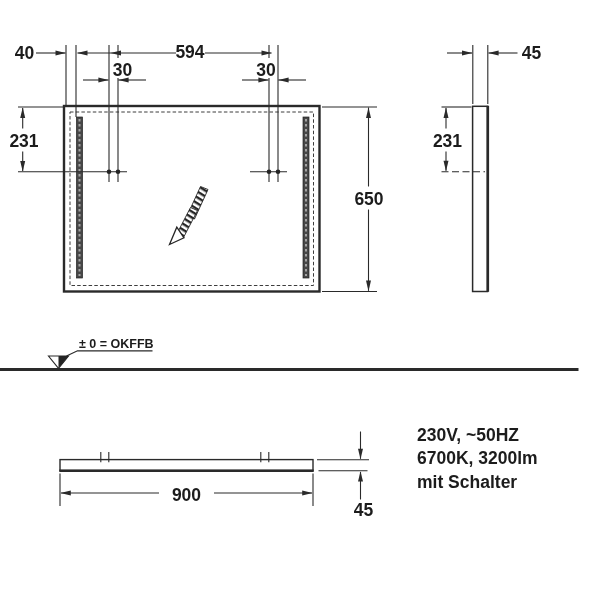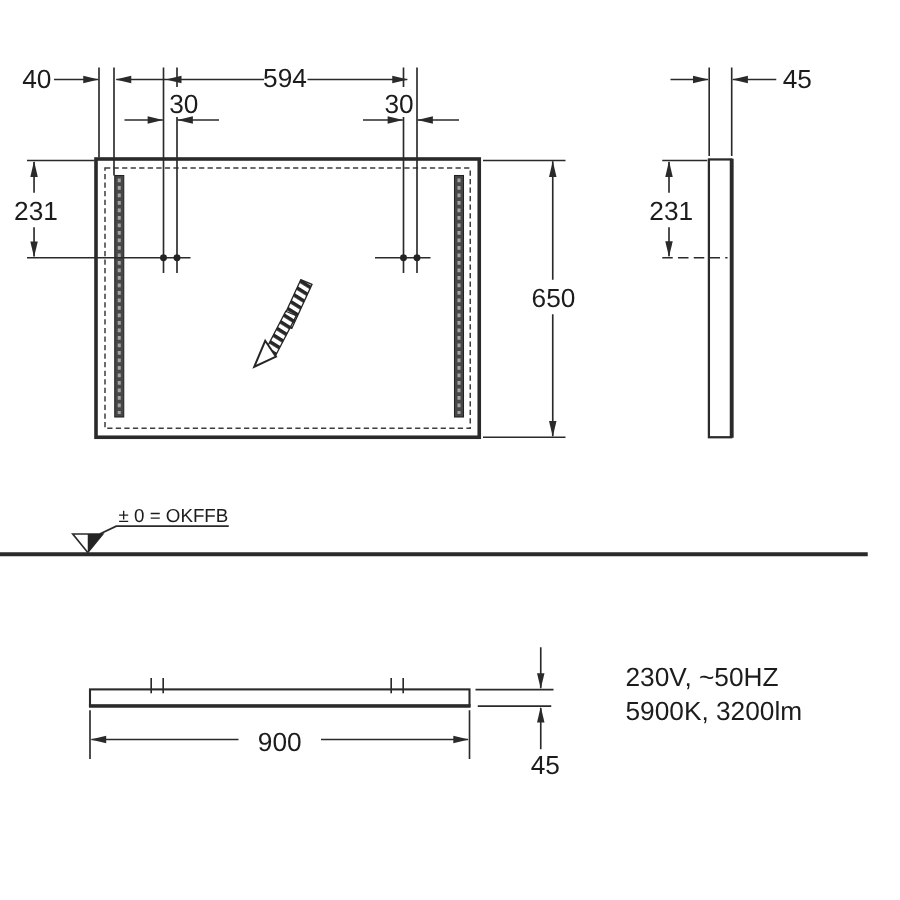--- a/index.html
+++ b/index.html
@@ -2,31 +2,32 @@
 <html><head>
 <meta charset="utf-8">
 <style>
   html,body{margin:0;padding:0;background:#ffffff;}
   .stage{
     position:relative;
     width:600px;height:600px;
     background:#ffffff;
     font-family:"Liberation Sans", sans-serif;
     overflow:hidden;
+    font-weight:bold;
   }
   svg{position:absolute;left:0;top:0;}
   svg text{
     font-family:"Liberation Sans", sans-serif;
     fill:#1c1c1c;
   }
   .dim-label{font-size:17.5px;}
   .datum-label{font-size:12.5px;}
   .specs{
     position:absolute;
-    left:417px;top:440px;
+    left:417px;top:424px;
     width:183px;
     font-size:17.5px;
     line-height:23.3px;
     color:#1c1c1c;
     white-space:nowrap;
   }
 </style>
 </head>
 <body>
 
@@ -178,15 +179,16 @@
     <path d="M360.5,431.5 V458.8"></path>
     <path d="M360.5,472 V499.5"></path>
     <polygon points="360.5,459.2 358,448.8 363,448.8" fill="#2a2a2a" stroke="none"></polygon>
     <polygon points="360.5,471.2 358,481.6 363,481.6" fill="#2a2a2a" stroke="none"></polygon>
     <text class="dim-label" x="363.5" y="516" text-anchor="middle" stroke="none">45</text>
   </g>
 </svg>
 
   <div class="specs">
     <div>230V, ~50HZ</div>
-    <div>5900K, 3200lm</div>
+    <div>6700K, 3200lm</div>
+    <div>mit Schalter</div>
   </div>
 </div>
 
 </body></html>

